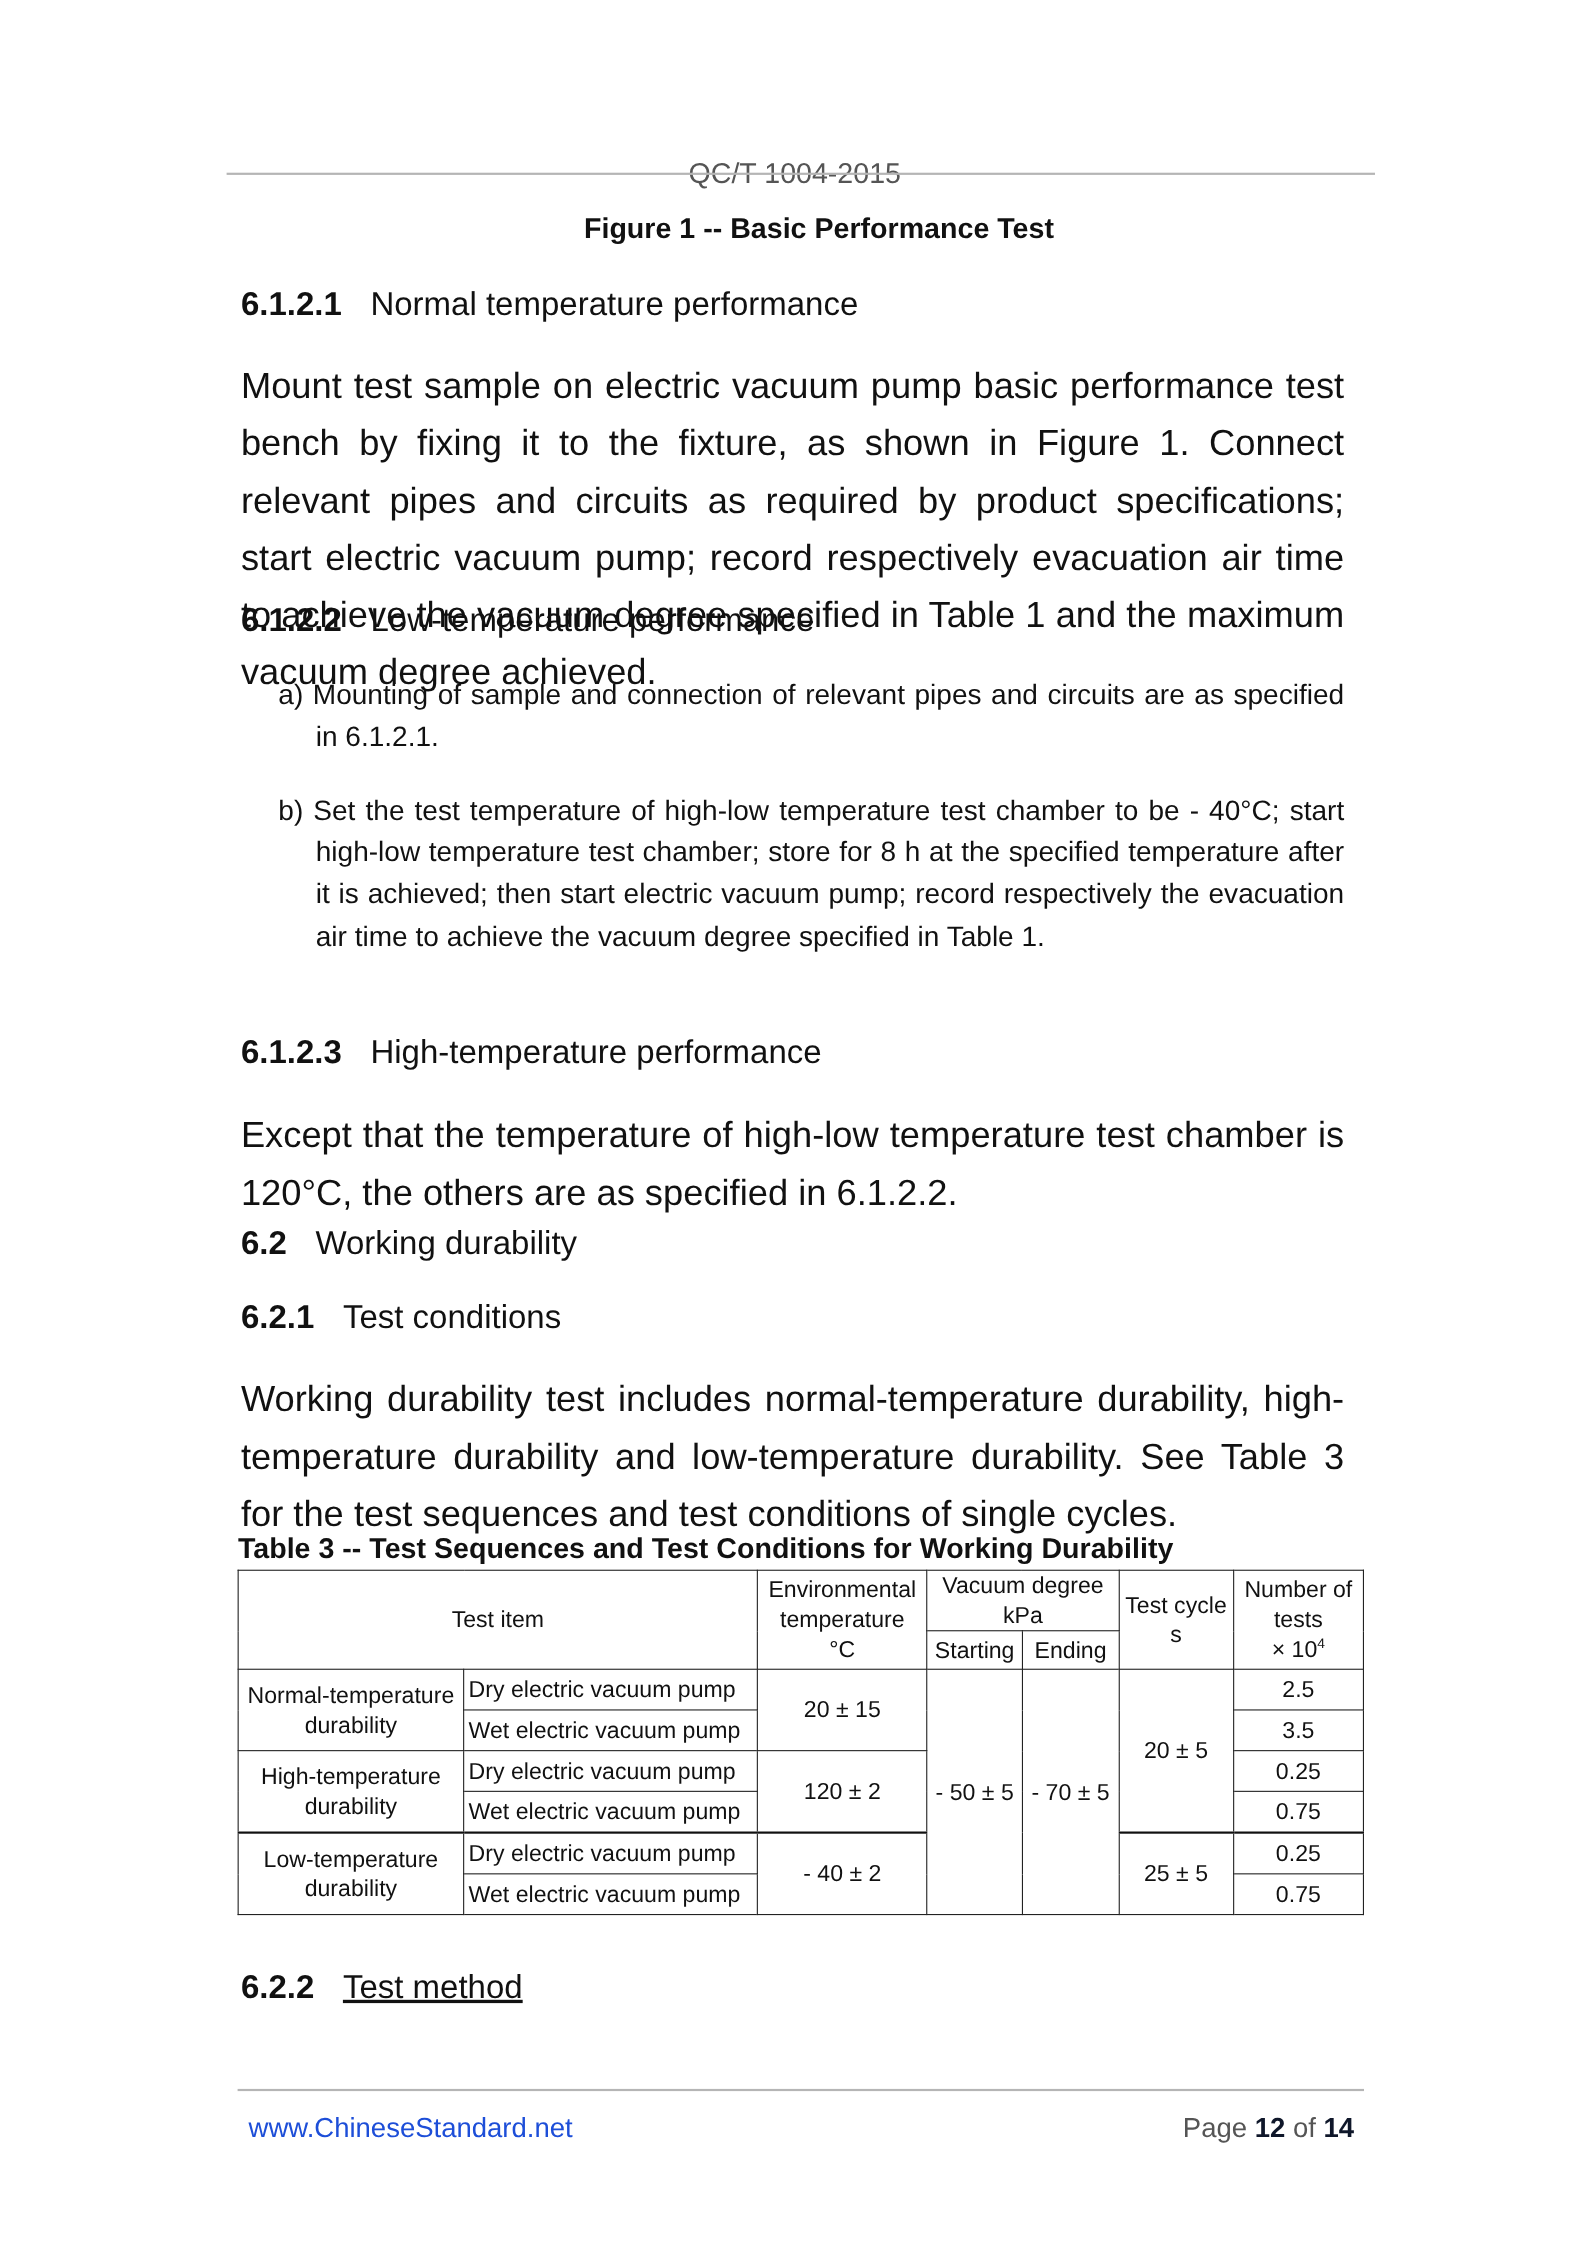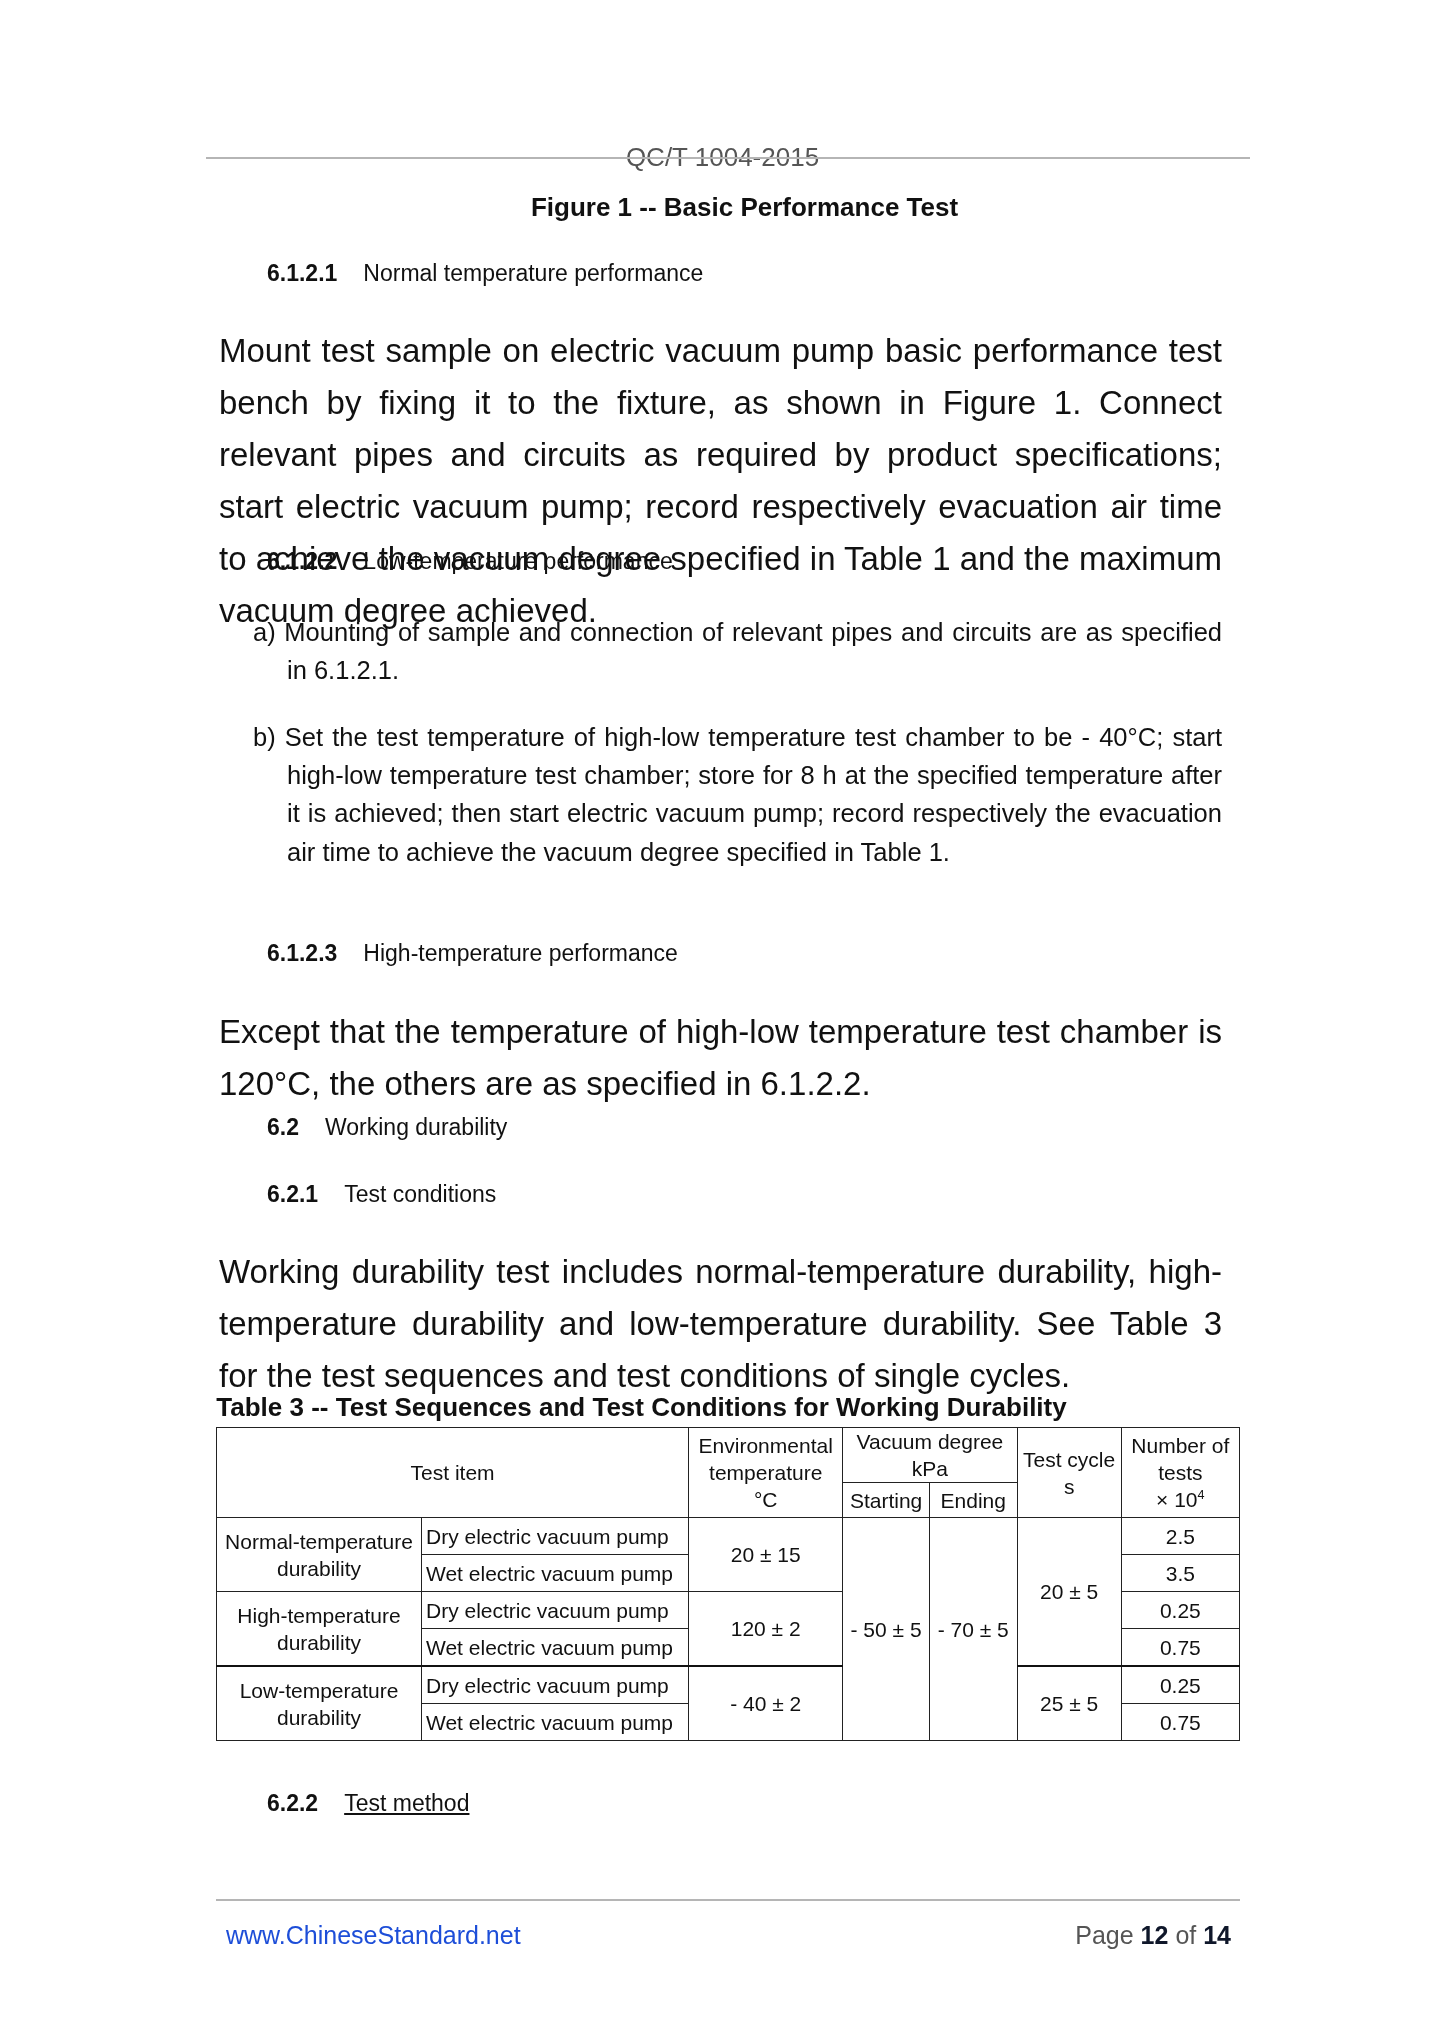--- a/index.html
+++ b/index.html
@@ -5,21 +5,21 @@
   html, body { margin: 0; padding: 0; background: #ffffff; }
   body { width: 1445px; height: 2044px; position: relative; overflow: hidden;
          font-family: "Liberation Sans", sans-serif; color: #111; }
   .abs { position: absolute; }
   .header-title { left: 0; width: 1445px; top: 106px; text-align: center;
                   font-size: 26px; color: #555; margin-top: 36px; }
   .header-line { left: 206px; width: 1044px; top: 157px; height: 0;
                  border-top: 2px solid #b5b5b5; }
   .fig-caption { left: 0; width: 1445px; top: 192px; text-align: center;
                  font-size: 26px; font-weight: bold; margin-left: 22px; }
-  .heading { left: 219px; font-size: 23px; white-space: nowrap; margin-left: 48px; }
+  .heading { left: 219px; font-size: 30px; white-space: nowrap; }
   .heading .num { font-weight: bold; display: inline-block; margin-right: 26px; }
   .para { left: 219px; width: 1003px; font-size: 33px; line-height: 52px;
           text-align: justify; }
   .list-item { left: 253px; width: 969px; font-size: 25.5px; line-height: 38.2px;
                text-align: justify; padding-left: 34px; text-indent: -34px; box-sizing: border-box; }
   .table-title { left: 0; width: 1283px; top: 1392px; text-align: center;
                  font-size: 26px; font-weight: bold; }
   table.dtable { position: absolute; left: 216px; top: 1427px; width: 1024px;
                  border-collapse: collapse; font-size: 21px; line-height: 27px; }
   table.dtable td { border: 1.5px solid #222; text-align: center; vertical-align: middle;

